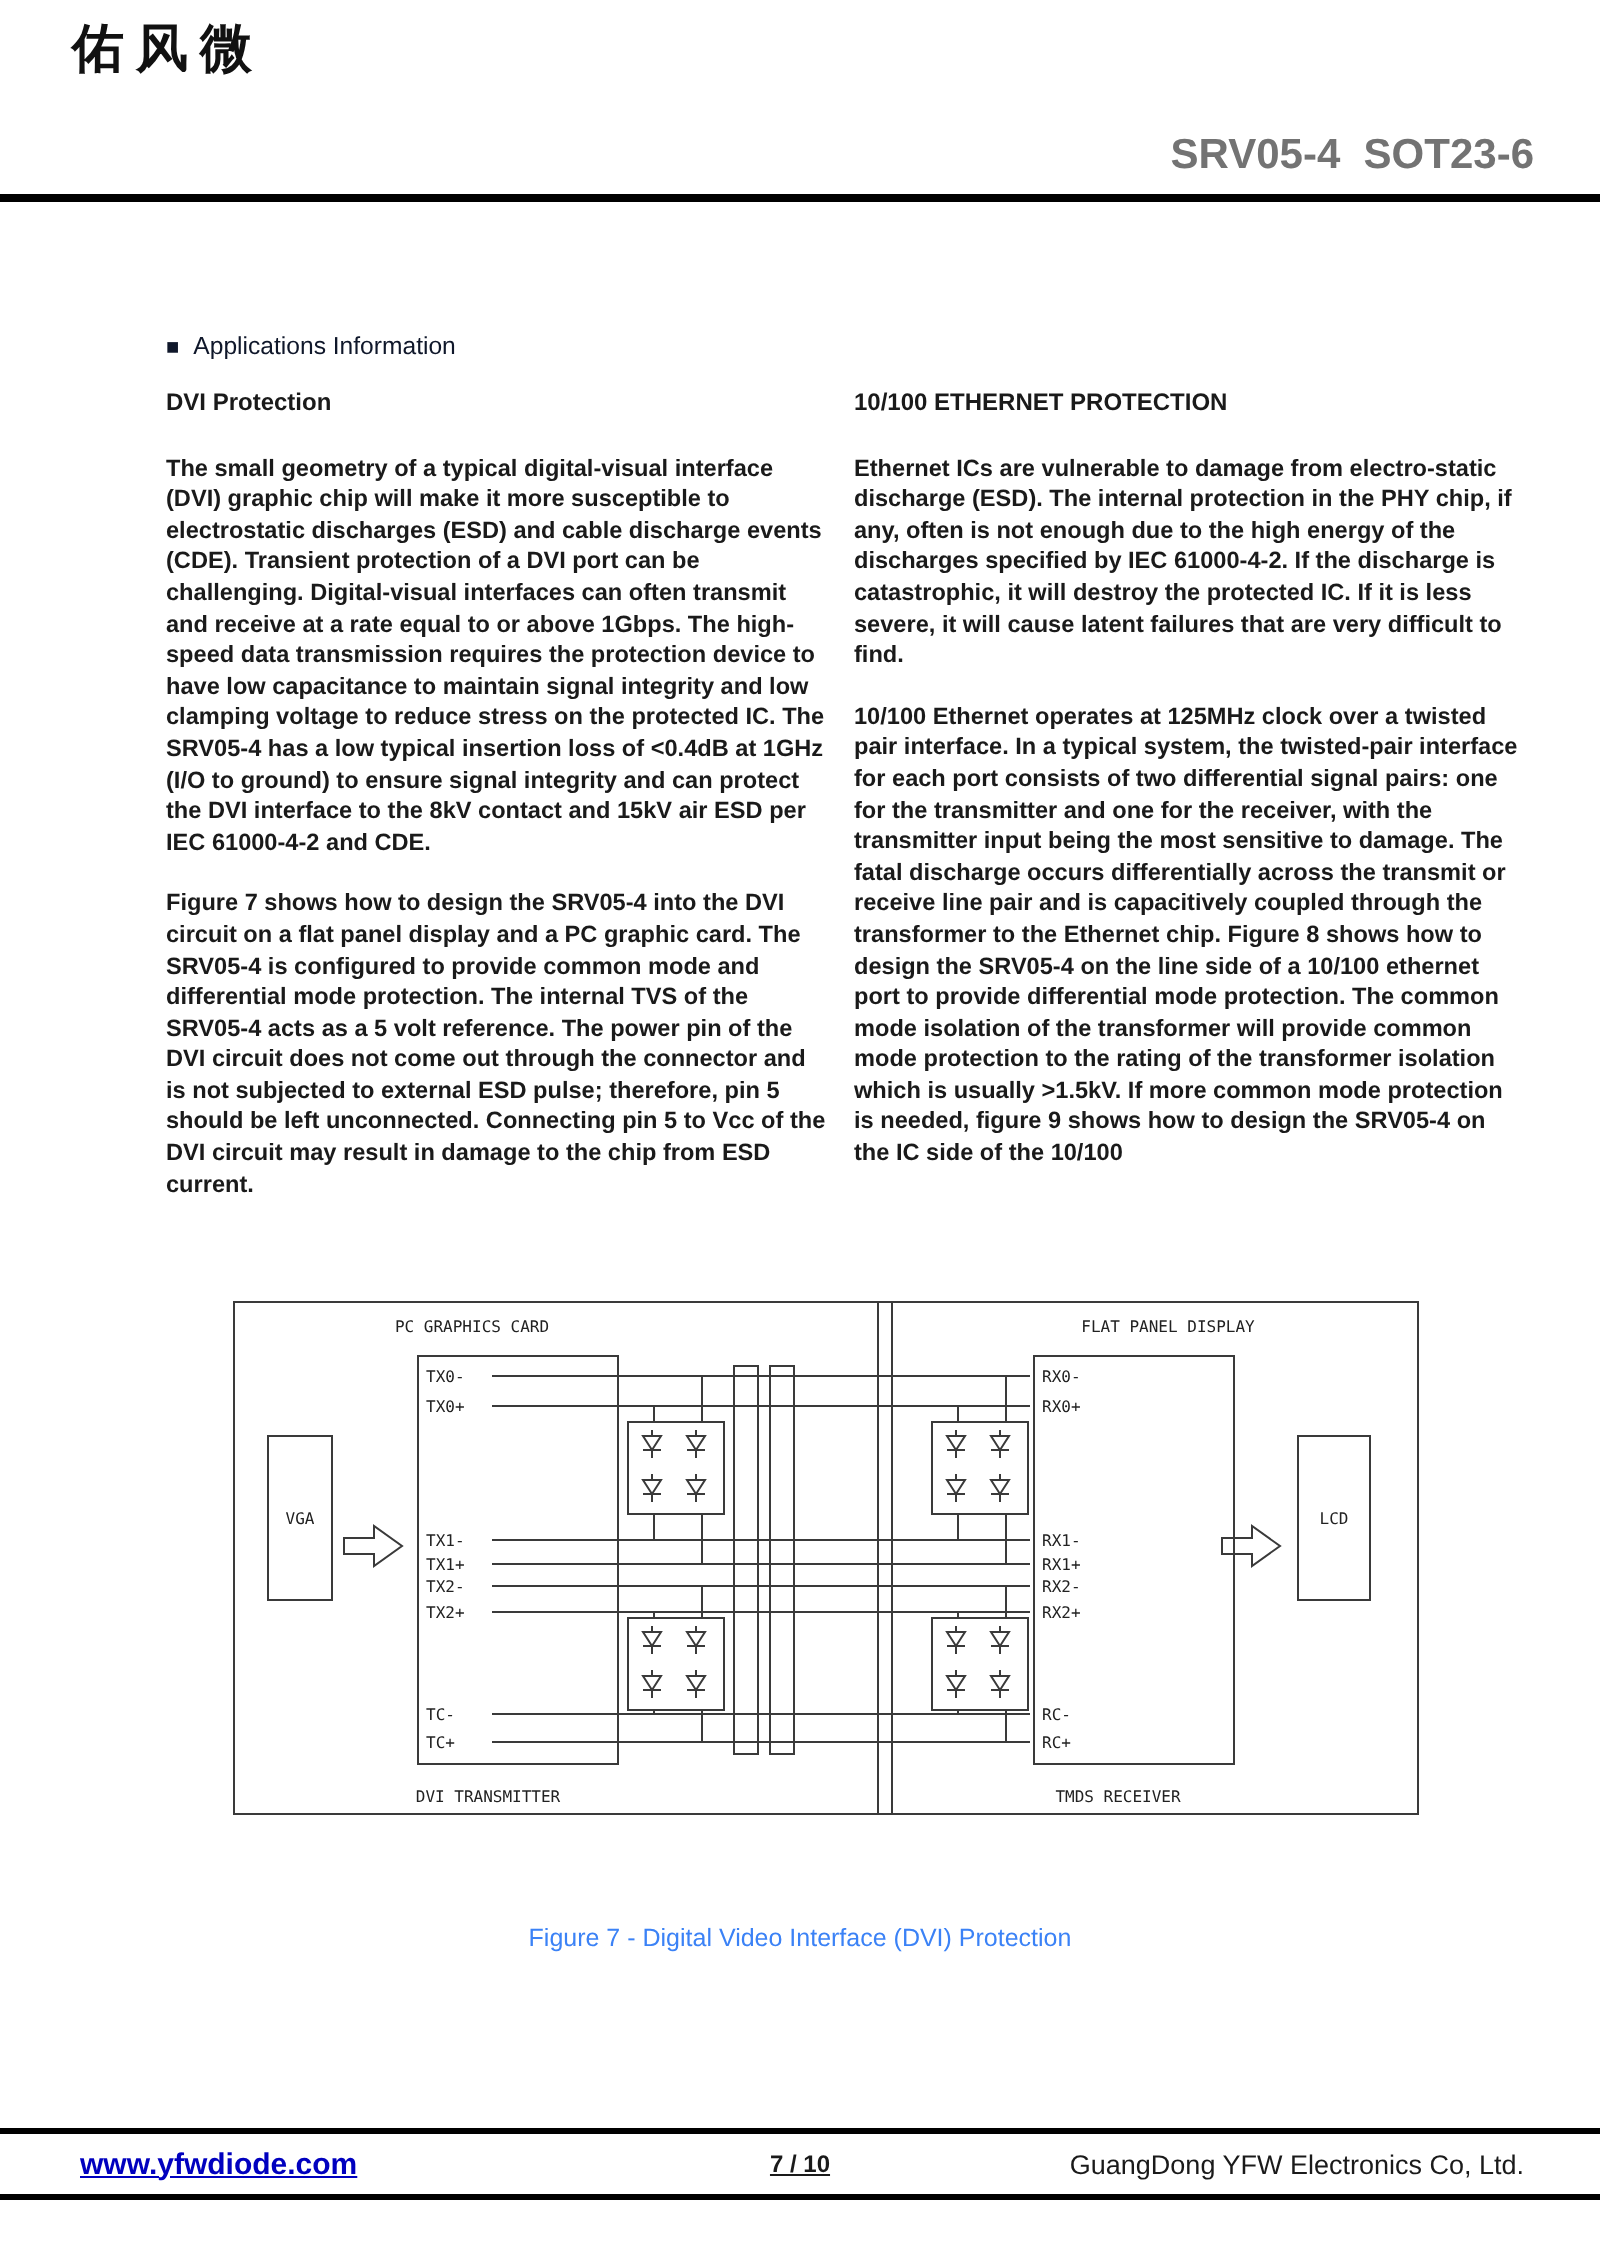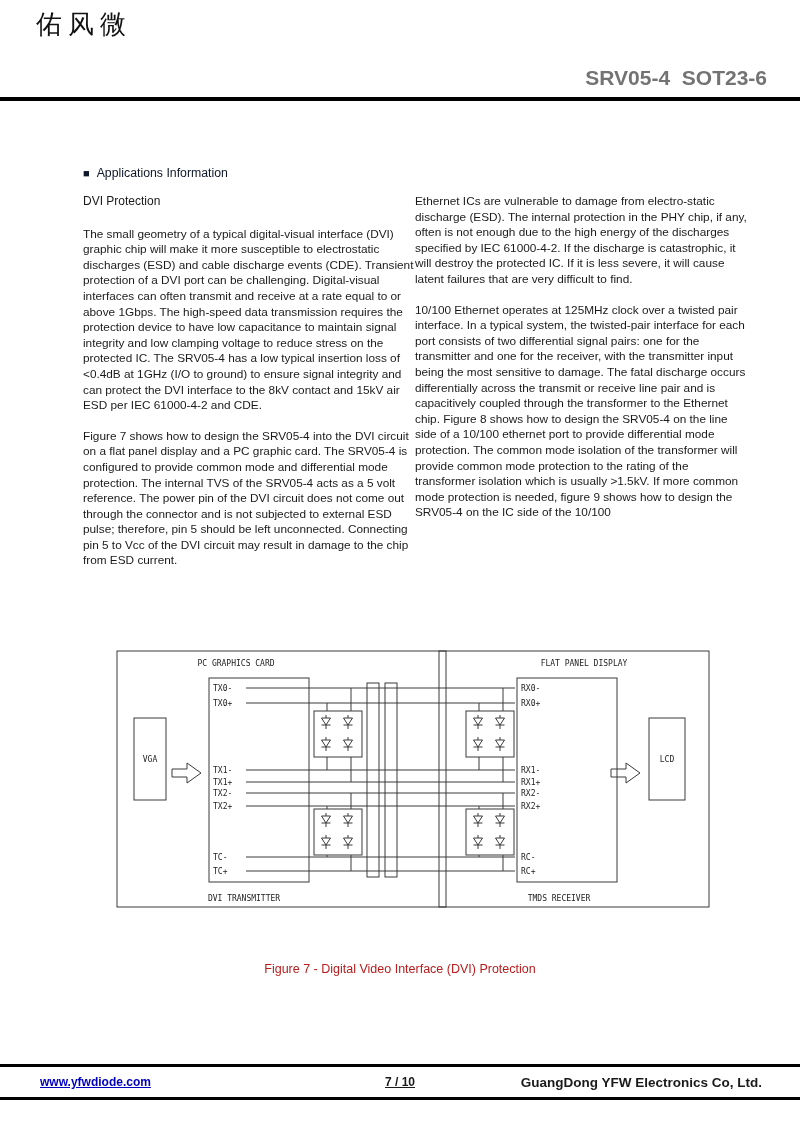--- a/index.html
+++ b/index.html
@@ -18,60 +18,60 @@
   .logo { position: absolute; left: 36px; top: 6px; }
   .logo-yfw {
     font-family: "DejaVu Sans", sans-serif;
     font-style: italic; font-weight: bold;
     font-size: 40px; line-height: 44px;
     color: #f08300; letter-spacing: 1px;
   }
   .logo-reg { font-size: 11px; font-style: normal; vertical-align: 18px; color: #f08300; margin-left: 2px; }
   .logo-cn {
     font-family: "DejaVu Sans", sans-serif;
-    font-size: 26px; font-weight: normal; letter-spacing: 6px;
+    font-size: 26px; font-weight: bold; letter-spacing: 6px;
     color: #111111; margin-top: 1px;
   }
   .doc-title {
     position: absolute; right: 33px; top: 66px;
     font-size: 21px; font-weight: bold; color: #737373;
     white-space: pre;
   }
   .header-rule { position: absolute; left: 0; top: 97px; width: 800px; height: 4px; background: #000; }
 
   
   .main { position: absolute; left: 83px; top: 166px; width: 676px; }
   .section-heading { font-size: 12.3px; color: #0f172a; }
   .section-marker { margin-right: 7px; font-size: 11px; }
-  .columns { display: flex; gap: 0; margin-top: 14px; }
+  .columns { display: flex; gap: 12px; margin-top: 14px; font-weight: bold; }
   .col { width: 332px; font-size: 11.8px; line-height: 15.6px; text-align: left; }
   .col-heading { font-size: 12px; margin-bottom: 17px; }
   .col p { margin: 0 0 15px 0; }
 
   
   .figure-wrap { position: absolute; left: 114px; top: 645px; width: 600px; height: 270px; text-align: right; }
   .figure-caption {
     position: absolute; left: 0; top: 962px; width: 800px;
-    text-align: center; font-size: 12.5px; color: #b91c1c;
+    text-align: center; font-size: 12.5px; color: #3b82f6;
   }
 
   
   .footer-rule-top { position: absolute; left: 0; top: 1064px; width: 800px; height: 3px; background: #000; }
   .footer-rule-bottom { position: absolute; left: 0; top: 1097px; width: 800px; height: 3px; background: #000; }
   .footer-row {
     position: absolute; left: 0; top: 1069px; width: 800px; height: 26px;
     display: flex; align-items: center;
   }
   .footer-link {
     position: absolute; left: 40px;
-    color: #0000bf; font-weight: bold; font-size: 12px;
+    color: #0000bf; font-weight: bold; font-size: 15px;
     text-decoration: underline; cursor: pointer;
   }
   .footer-page { position: absolute; left: 0; width: 800px; text-align: center; font-weight: bold; font-size: 12px; text-decoration: underline; }
-  .footer-company { position: absolute; right: 38px; font-weight: bold; font-size: 13.5px; }
+  .footer-company { position: absolute; right: 38px; font-weight: normal; font-size: 13.5px; }
 
   svg text { font-family: "DejaVu Sans Mono", monospace; font-size: 8px; fill: #222; }
 </style>
 </head>
 <body>
 
 <div class="page">
 
   <div class="logo">
     <div class="logo-cn">佑风微</div>
@@ -83,20 +83,21 @@
     <div class="section-heading">
       <span class="section-marker">■</span><span>Applications Information</span>
     </div>
     <div class="columns">
       <div class="col">
         <div class="col-heading">DVI Protection</div>
         <p>The small geometry of a typical digital-visual interface (DVI) graphic chip will make it more susceptible to electrostatic discharges (ESD) and cable discharge events (CDE).  Transient protection of a DVI port can be challenging.  Digital-visual interfaces can often transmit and receive at a rate equal to or above 1Gbps.  The high-speed data transmission requires the protection device to have low capacitance to maintain signal integrity and low clamping voltage to reduce stress on the protected IC.  The SRV05-4 has a low typical insertion loss of &lt;0.4dB at 1GHz (I/O to ground) to ensure signal integrity and can protect the DVI interface to the 8kV contact and 15kV air ESD per IEC 61000-4-2 and CDE.</p>
         <p>Figure 7 shows how to design the SRV05-4 into the DVI circuit on a flat panel display and a PC graphic card.  The SRV05-4 is configured to provide common mode and differential mode protection.  The internal TVS of the SRV05-4 acts as a 5 volt reference.  The power pin of the DVI circuit does not come out through the connector and is not subjected to external ESD pulse; therefore, pin 5 should be left unconnected. Connecting pin 5 to Vcc of the DVI circuit may result in damage to the chip from ESD current.</p>
       </div>
       <div class="col">
+        <div class="col-heading">10/100 ETHERNET PROTECTION</div>
         <p>Ethernet ICs are vulnerable to damage from electro-static discharge (ESD).  The internal protection in the PHY chip, if any, often is not enough due to the high energy of the discharges specified by IEC 61000-4-2. If the discharge is catastrophic, it will destroy the protected IC.  If it is less severe, it will cause latent failures that are very difficult to find.</p>
         <p>10/100 Ethernet operates at 125MHz clock over a twisted pair interface.  In a typical system, the twisted-pair interface for each port consists of two differential signal pairs: one for the transmitter and one for the receiver, with the transmitter input being the most sensitive to damage.  The fatal discharge occurs differentially across the transmit or receive line pair and is capacitively coupled through the transformer to the Ethernet chip.  Figure 8 shows how to design the SRV05-4 on the line side of a 10/100 ethernet port to provide differential mode protection.  The common mode isolation of the transformer will provide common mode protection to the rating of the transformer isolation which is usually &gt;1.5kV.  If more common mode protection is needed, figure 9 shows how to design the SRV05-4 on the IC side of the 10/100</p>
       </div>
     </div>
   </div>
 
   <div class="figure-wrap">
     <svg width="600" height="270" viewBox="0 0 600 270">
       <defs>
         <g id="diode">

